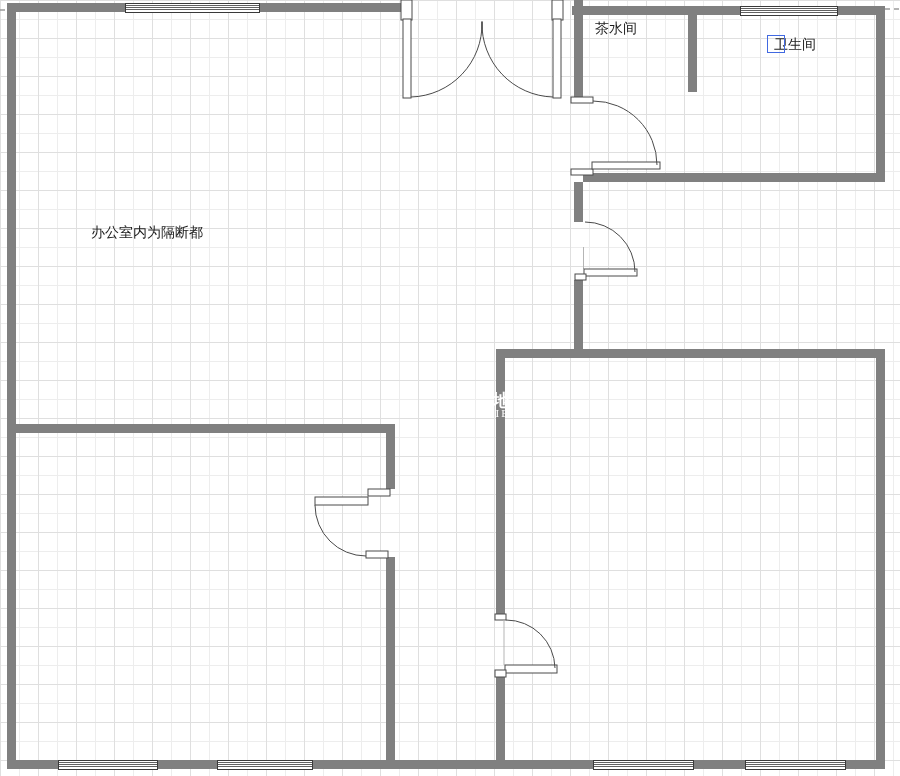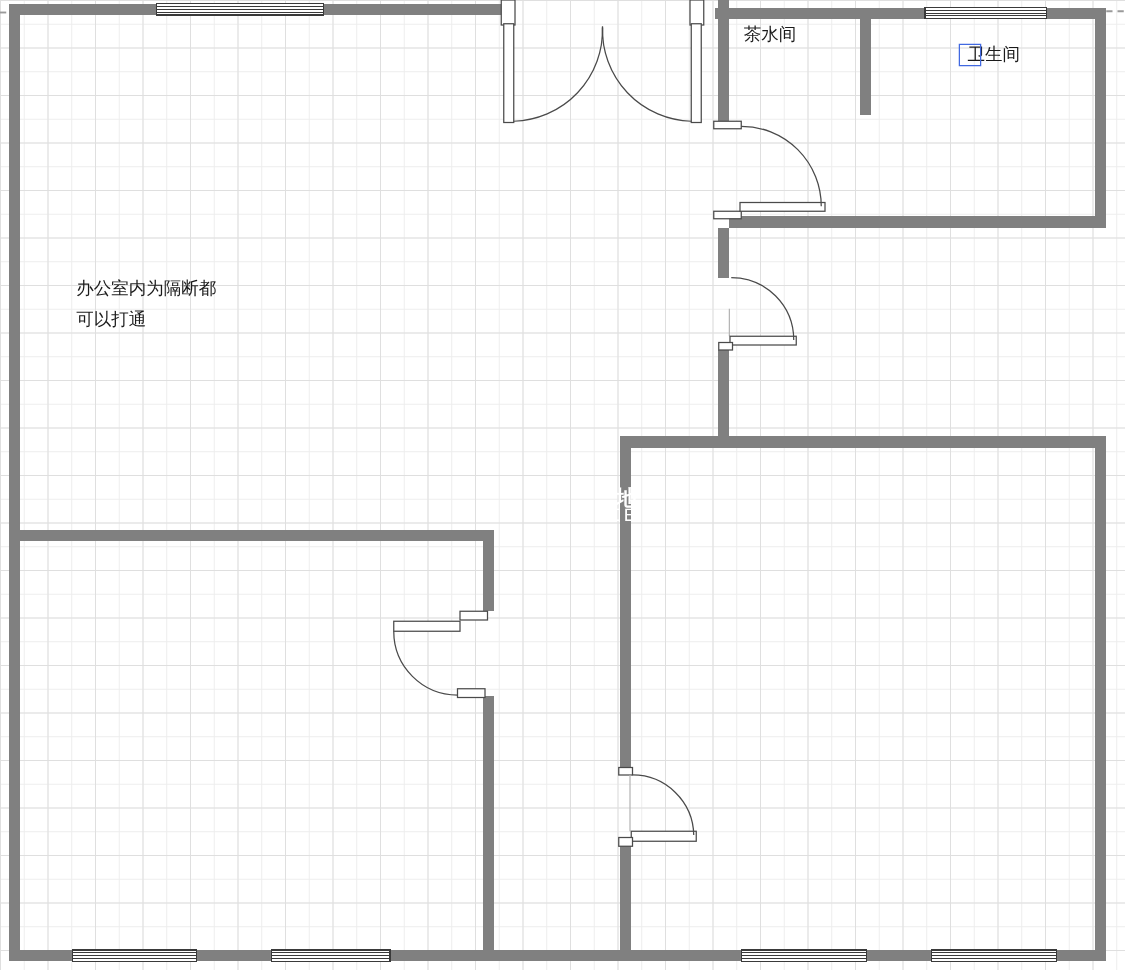--- a/index.html
+++ b/index.html
@@ -7,49 +7,49 @@
     position:relative;
     width:900px;height:776px;
     overflow:hidden;
     background-color:var(--bg,#ffffff);
     background-image:
       linear-gradient(to right, var(--grid-major,#dfdfdf) 1px, transparent 1px),
       linear-gradient(to bottom, var(--grid-major,#dfdfdf) 1px, transparent 1px),
       linear-gradient(to right, var(--grid-minor,#ededed) 1px, transparent 1px),
       linear-gradient(to bottom, var(--grid-minor,#ededed) 1px, transparent 1px);
     background-size:38px 38px,38px 38px,19px 19px,19px 19px;
-    font-family:Liberation Mono, monospace;
+    font-family:Liberation Serif, serif;
   }
   #plan-svg{position:absolute;left:0;top:0;}
   .wall{fill:var(--wall,#808080);shape-rendering:crispEdges;}
   .door-part{fill:#ffffff;stroke:var(--door,#4a4a4a);stroke-width:1;}
   .door-arc{fill:none;stroke:var(--door,#4a4a4a);stroke-width:1;}
   .door-frame{stroke:#b5b5b5;stroke-width:1;}
   .win-body{fill:#ffffff;stroke:var(--win,#3a3a3a);stroke-width:1;shape-rendering:crispEdges;}
   .win-line{stroke:var(--win,#3a3a3a);stroke-width:0.8;shape-rendering:crispEdges;}
   .dash{stroke:#9a9a9a;stroke-width:1.5;stroke-dasharray:5 4;fill:none;}
   .room-label{
     position:absolute;color:var(--text,#1a1a1a);
     font-size:14px;line-height:16px;white-space:nowrap;
   }
   .note{
     position:absolute;left:61px;top:220px;width:142px;
-    text-align:left;color:var(--text,#1a1a1a);
+    text-align:right;color:var(--text,#1a1a1a);
     font-size:14px;line-height:25px;
   }
   .selection-box{
     position:absolute;left:767px;top:35px;width:16px;height:16px;
     border:1px solid var(--select,#4169e1);
   }
   .watermark{
     position:absolute;left:420px;top:392px;width:90px;
     text-align:right;color:#ffffff;pointer-events:none;
   }
   .watermark .wm1{font-size:17px;line-height:17px;font-weight:bold;}
-  .watermark .wm2{font-size:15px;line-height:9px;letter-spacing:2px;}
+  .watermark .wm2{font-size:11px;line-height:9px;letter-spacing:2px;}
 </style>
 </head>
 <body>
 
 <div id="canvas" style="--bg: #ffffff; --wall: #808080; --door: #4a4a4a; --win: #3a3a3a; --grid-minor: #ededed; --grid-major: #dfdfdf; --text: #1a1a1a; --select: #4169e1;">
 
   <svg id="plan-svg" width="900" height="776" viewBox="0 0 900 776">
 
     <g>
       <rect class="wall" x="7" y="3" width="9" height="766"></rect>
@@ -154,21 +154,20 @@
   </svg>
 
   <div class="room-label" style="left:595px;top:21px;">茶水间</div>
 
   <div class="room-label" style="left:774px;top:37px;">卫生间</div>
 
   <div class="selection-box"></div>
 
   <div class="note">
     <div>办公室内为隔断都</div>
-    <div>可以打通</div>
   </div>
 
   <div class="watermark">
     <div class="wm1">地</div>
     <div class="wm2">IE</div>
   </div>
 
 </div>
 
 </body></html>

